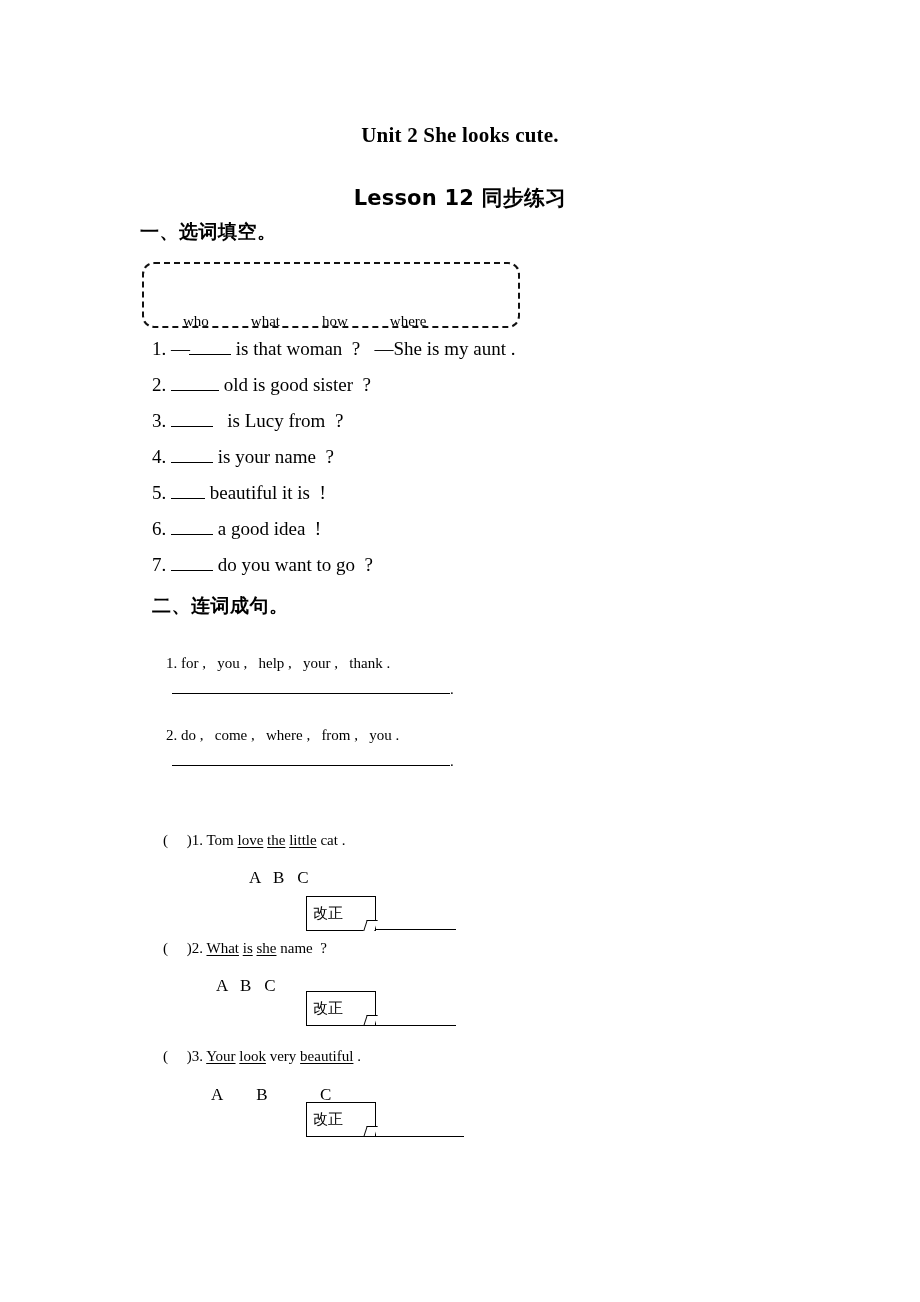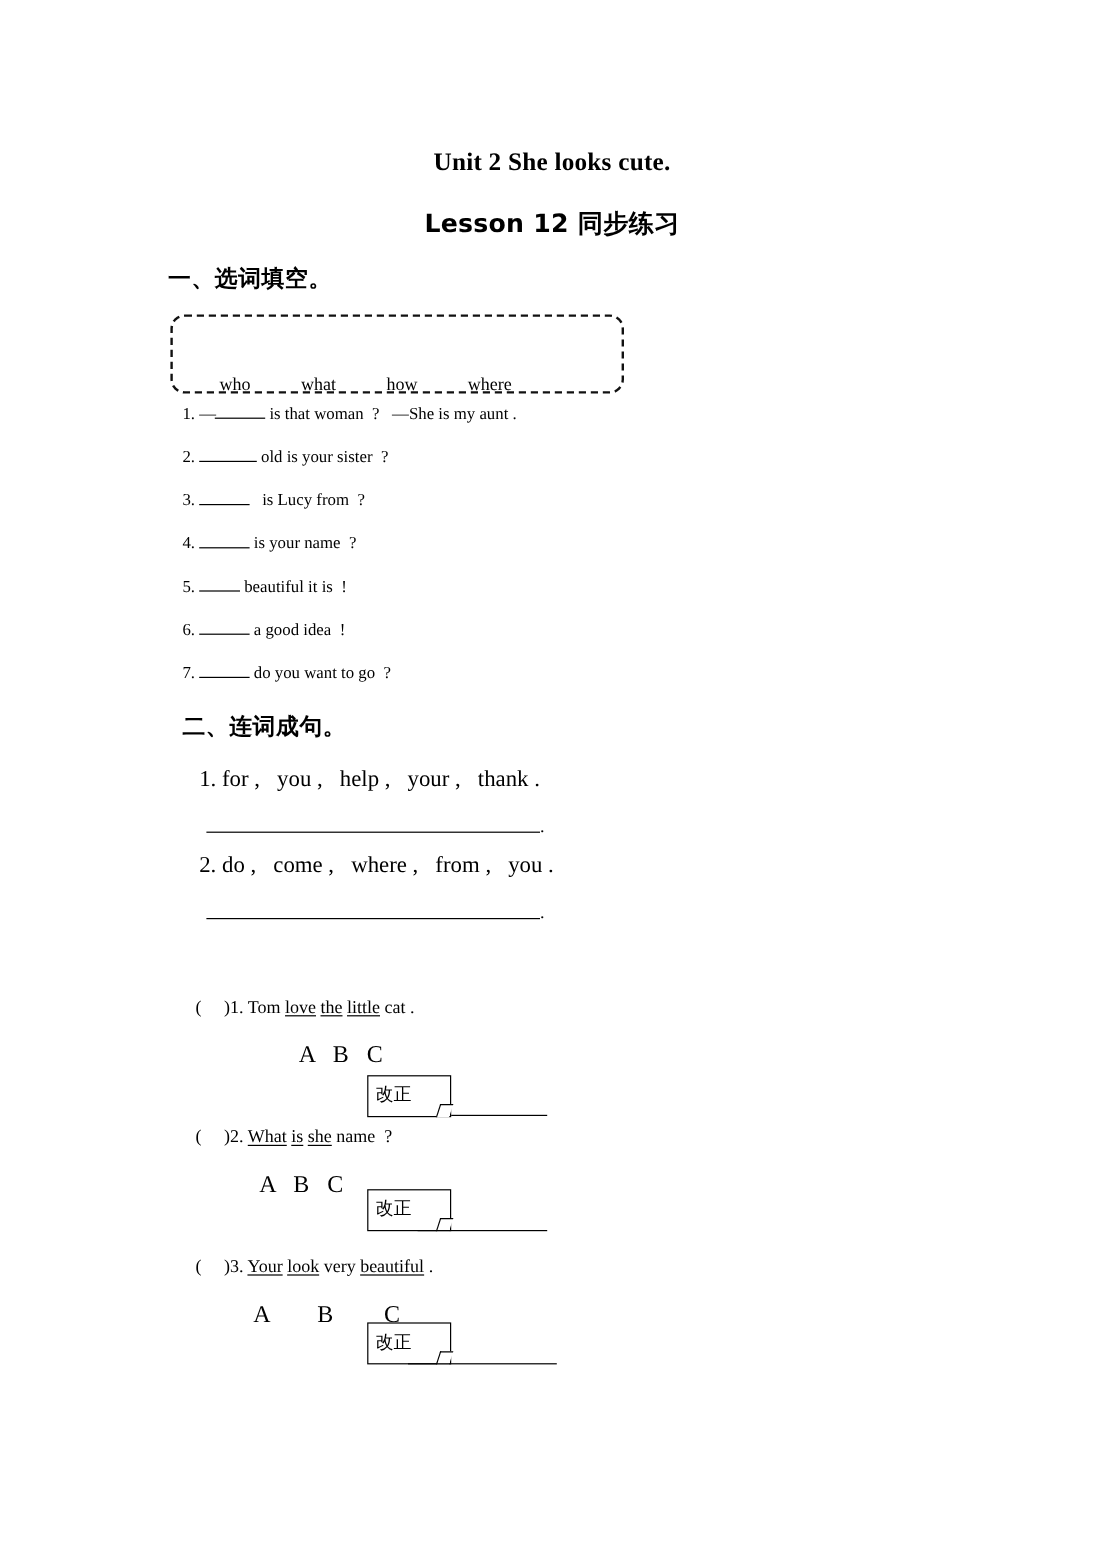--- a/index.html
+++ b/index.html
@@ -28,21 +28,21 @@
     position: absolute;
     left: 0;
     width: 920px;
     text-align: center;
     font-weight: bold;
     font-size: 21px;
     letter-spacing: 0.2px;
   }
   .doc-title.t1 { top: 123px; }
   .doc-title.t2 { top: 172px; }
-  .cjk { font-family: "DejaVu Sans", "Liberation Sans", sans-serif; font-weight: bold; }
+  .cjk { font-family: "DejaVu Sans", "Liberation Sans", sans-serif; font-weight: bold; margin-top: 12px; }
 
   
   .section-heading {
     position: absolute;
     font-family: "DejaVu Sans", "Liberation Sans", sans-serif;
     font-weight: bold;
     font-size: 19px;
     white-space: pre;
     letter-spacing: 0.5px;
   }
@@ -67,40 +67,41 @@
     white-space: pre;
     padding-left: 26px;
     box-sizing: border-box;
   }
   .wordbank-words span { display: inline-block; }
   .wb-gap { display: inline-block; width: 42px; }
 
   
   .qline {
     position: absolute;
-    font-size: 14px;
+    font-size: 19px;
     white-space: pre;
     left: 152px;
   }
   .blank {
     display: inline-block;
     border-bottom: 1px solid #000;
     vertical-align: baseline;
   }
   .b-sm { width: 34px; }
   .b-md { width: 42px; }
   .b-lg { width: 48px; }
   .dash { letter-spacing: -1px; }
 
   
   .s2item {
     position: absolute;
     left: 166px;
-    font-size: 19px;
-    white-space: pre;
+    font-size: 15px;
+    white-space: pre;
+    margin-top: 16px;
   }
   .answer-rule {
     position: absolute;
     left: 172px;
     width: 278px;
     height: 1px;
     background: #000;
   }
   .answer-dot {
     position: absolute;
@@ -111,21 +112,21 @@
   
   .s3item {
     position: absolute;
     left: 163px;
     font-size: 15px;
     white-space: pre;
   }
   .u { text-decoration: underline; text-underline-offset: 2px; }
   .abc {
     position: absolute;
-    font-size: 20px;
+    font-size: 17px;
     white-space: pre;
   }
 
   
   .fix-box {
     position: absolute;
     width: 70px;
     height: 35px;
     border: 1px solid #000;
     box-sizing: border-box;
@@ -167,21 +168,21 @@
 
   <div class="section-heading" style="left:140px; top:219px;">一、选词填空。</div>
 
   <div class="wordbank"></div>
   <div class="wordbank-words">
     <span>who</span><span class="wb-gap"></span><span>what</span><span class="wb-gap"></span><span>how</span><span class="wb-gap"></span><span>where</span>
   </div>
 
   <div class="qline" style="top:338px;"><span>1.</span> <span class="dash">—</span><span class="blank b-md"></span><span> is that woman  ?   —She is my aunt .</span></div>
 
-  <div class="qline" style="top:374px;"><span>2.</span> <span class="blank b-lg"></span><span> old is your sister  ?</span></div>
+  <div class="qline" style="top:374px;"><span>2.</span> <span class="blank b-lg"></span><span> old is good sister  ?</span></div>
 
   <div class="qline" style="top:410px;"><span>3.</span> <span class="blank b-md"></span><span>   is Lucy from  ?</span></div>
 
   <div class="qline" style="top:446px;"><span>4.</span> <span class="blank b-md"></span><span> is your name  ?</span></div>
 
   <div class="qline" style="top:482px;"><span>5.</span> <span class="blank b-sm"></span><span> beautiful it is  !</span></div>
 
   <div class="qline" style="top:518px;"><span>6.</span> <span class="blank b-md"></span><span> a good idea  !</span></div>
 
   <div class="qline" style="top:554px;"><span>7.</span> <span class="blank b-md"></span><span> do you want to go  ?</span></div>

